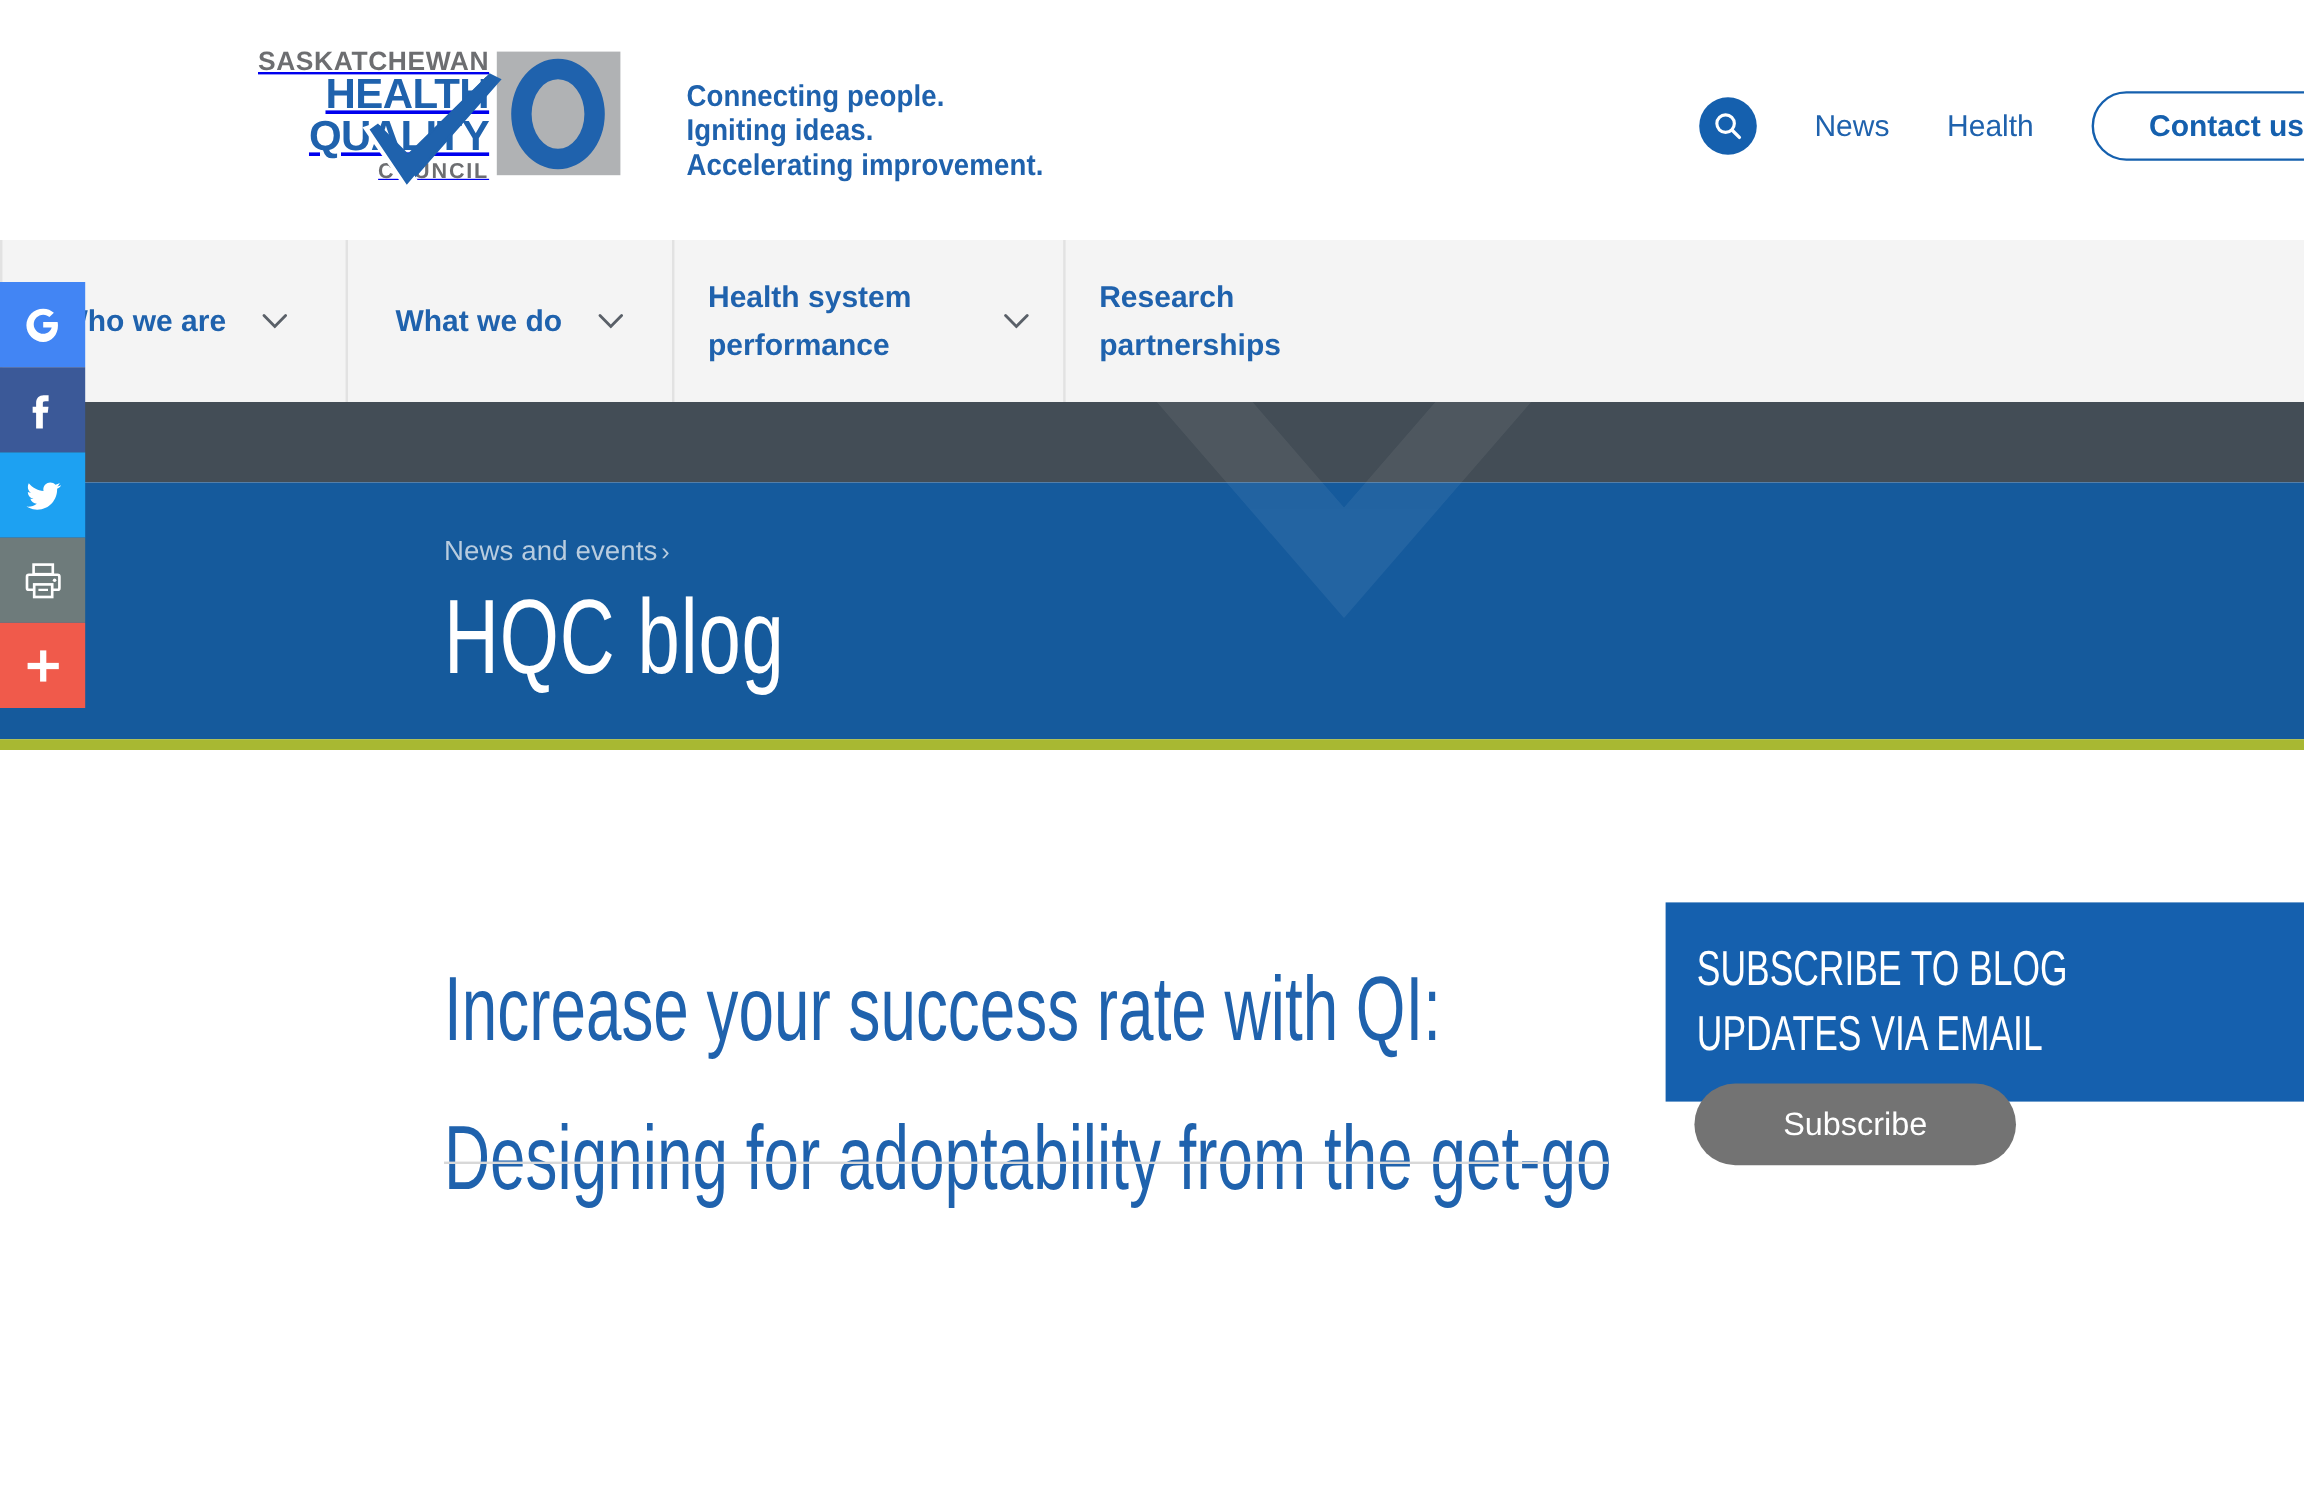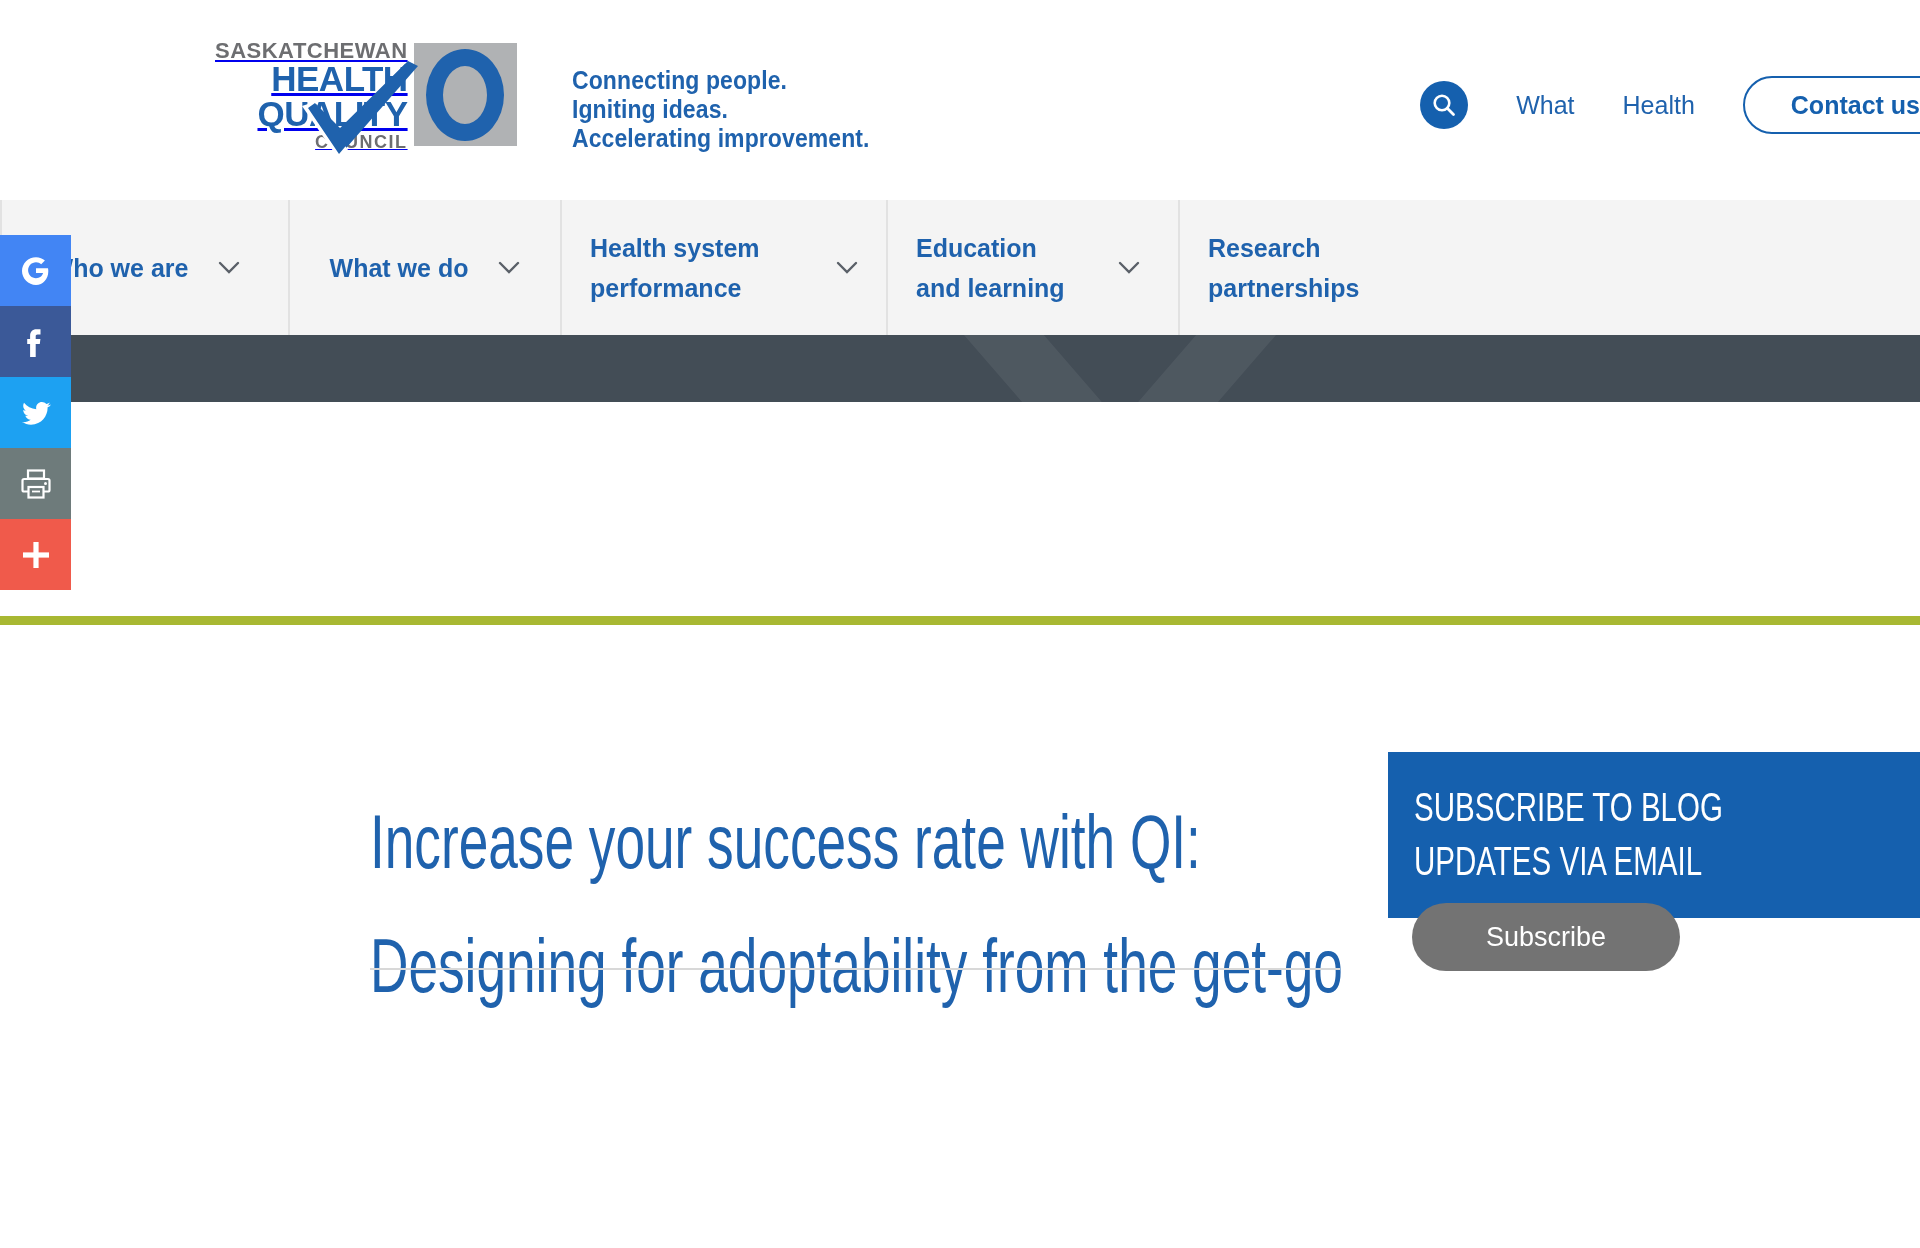--- a/index.html
+++ b/index.html
@@ -200,21 +200,21 @@
       <div>Accelerating improvement.</div>
     </div>
 
     <div id="header-right">
       <div id="search-btn">
         <svg width="26" height="26" viewBox="0 0 26 26">
           <circle cx="11" cy="11" r="7.3" fill="none" stroke="#ffffff" stroke-width="2.6"></circle>
           <line x1="16.3" y1="16.3" x2="22.5" y2="22.5" stroke="#ffffff" stroke-width="2.8" stroke-linecap="round"></line>
         </svg>
       </div>
-      <a class="hdr-link" href="#">What</a>
+      <a class="hdr-link" href="#">News</a>
       <a class="hdr-link" href="#">Health</a>
       <div id="contact-pill">Contact us</div>
     </div>
   </div>
 
   <div id="nav">
     <div class="nav-cell" style="width:290px;">
       <span class="nav-label">Who we are</span>
       <svg class="nav-chev" width="22" height="13" viewBox="0 0 22 13">
         <polyline points="2,2 11,11 20,2" fill="none" stroke="#5a6068" stroke-width="2.4" stroke-linecap="round"></polyline>
@@ -225,38 +225,43 @@
       <svg class="nav-chev" width="22" height="13" viewBox="0 0 22 13">
         <polyline points="2,2 11,11 20,2" fill="none" stroke="#5a6068" stroke-width="2.4" stroke-linecap="round"></polyline>
       </svg>
     </div>
     <div class="nav-cell" style="width:326px; justify-content:space-between;">
       <span class="nav-label" style="width:200px;">Health system performance</span>
       <svg class="nav-chev" width="22" height="13" viewBox="0 0 22 13" style="margin-left:44px;">
         <polyline points="2,2 11,11 20,2" fill="none" stroke="#5a6068" stroke-width="2.4" stroke-linecap="round"></polyline>
       </svg>
     </div>
-    <div class="nav-cell" style="width:292px; justify-content:flex-start;">
-      <span class="nav-label" style="width:172px;">Education and learning</span>
-      <svg class="nav-chev" width="22" height="13" viewBox="0 0 22 13" style="margin-left:30px;">
-        <polyline points="2,2 11,11 20,2" fill="none" stroke="#5a6068" stroke-width="2.4" stroke-linecap="round"></polyline>
-      </svg>
-    </div>
     <div class="nav-cell" style="width:230px; justify-content:flex-start; border-right:none;">
       <span class="nav-label" style="width:180px;">Research partnerships</span>
     </div>
     <div id="nav-spacer"></div>
   </div>
 
   <div id="darkband">
     <svg class="chev-wm" style="left:860px; top:-120px;" width="520" height="320" viewBox="0 0 520 320">
       <path d="M0 0 L260 300 L520 0 L440 0 L260 208 L80 0 Z" fill="#ffffff"></path>
     </svg>
   </div>
 
+  <div id="hero">
+    <svg class="chev-wm" style="left:860px; top:-187px;" width="520" height="320" viewBox="0 0 520 320">
+      <path d="M0 0 L260 300 L520 0 L440 0 L260 208 L80 0 Z" fill="#ffffff"></path>
+    </svg>
+    <div id="hero-inner">
+      <div id="breadcrumb">
+        <span>News and events</span><span class="chev">›</span>
+      </div>
+      <div id="hero-title">HQC blog</div>
+    </div>
+  </div>
   <div id="hero-rule"></div>
 
   <div id="social">
     <div class="soc" style="background:#4285f4;">
       <svg width="34" height="34" viewBox="0 0 34 34">
         <path d="M17 3.2c3.6 0 6.6 1.3 8.9 3.4l-3.7 3.6c-1.3-1.2-3-2-5.2-2-4.3 0-7.9 3.6-7.9 8s3.6 8 7.9 8c3.7 0 6.3-2.1 7.1-5.2h-7.1v-4.7h12c0.2 0.9 0.3 1.9 0.3 3 0 8-5.4 13.7-12.3 13.7C9.3 30.8 3 24.6 3 17S9.3 3.2 17 3.2z" fill="#ffffff"></path>
       </svg>
     </div>
     <div class="soc" style="background:#3b5998;">
       <svg width="34" height="34" viewBox="0 0 34 34">

